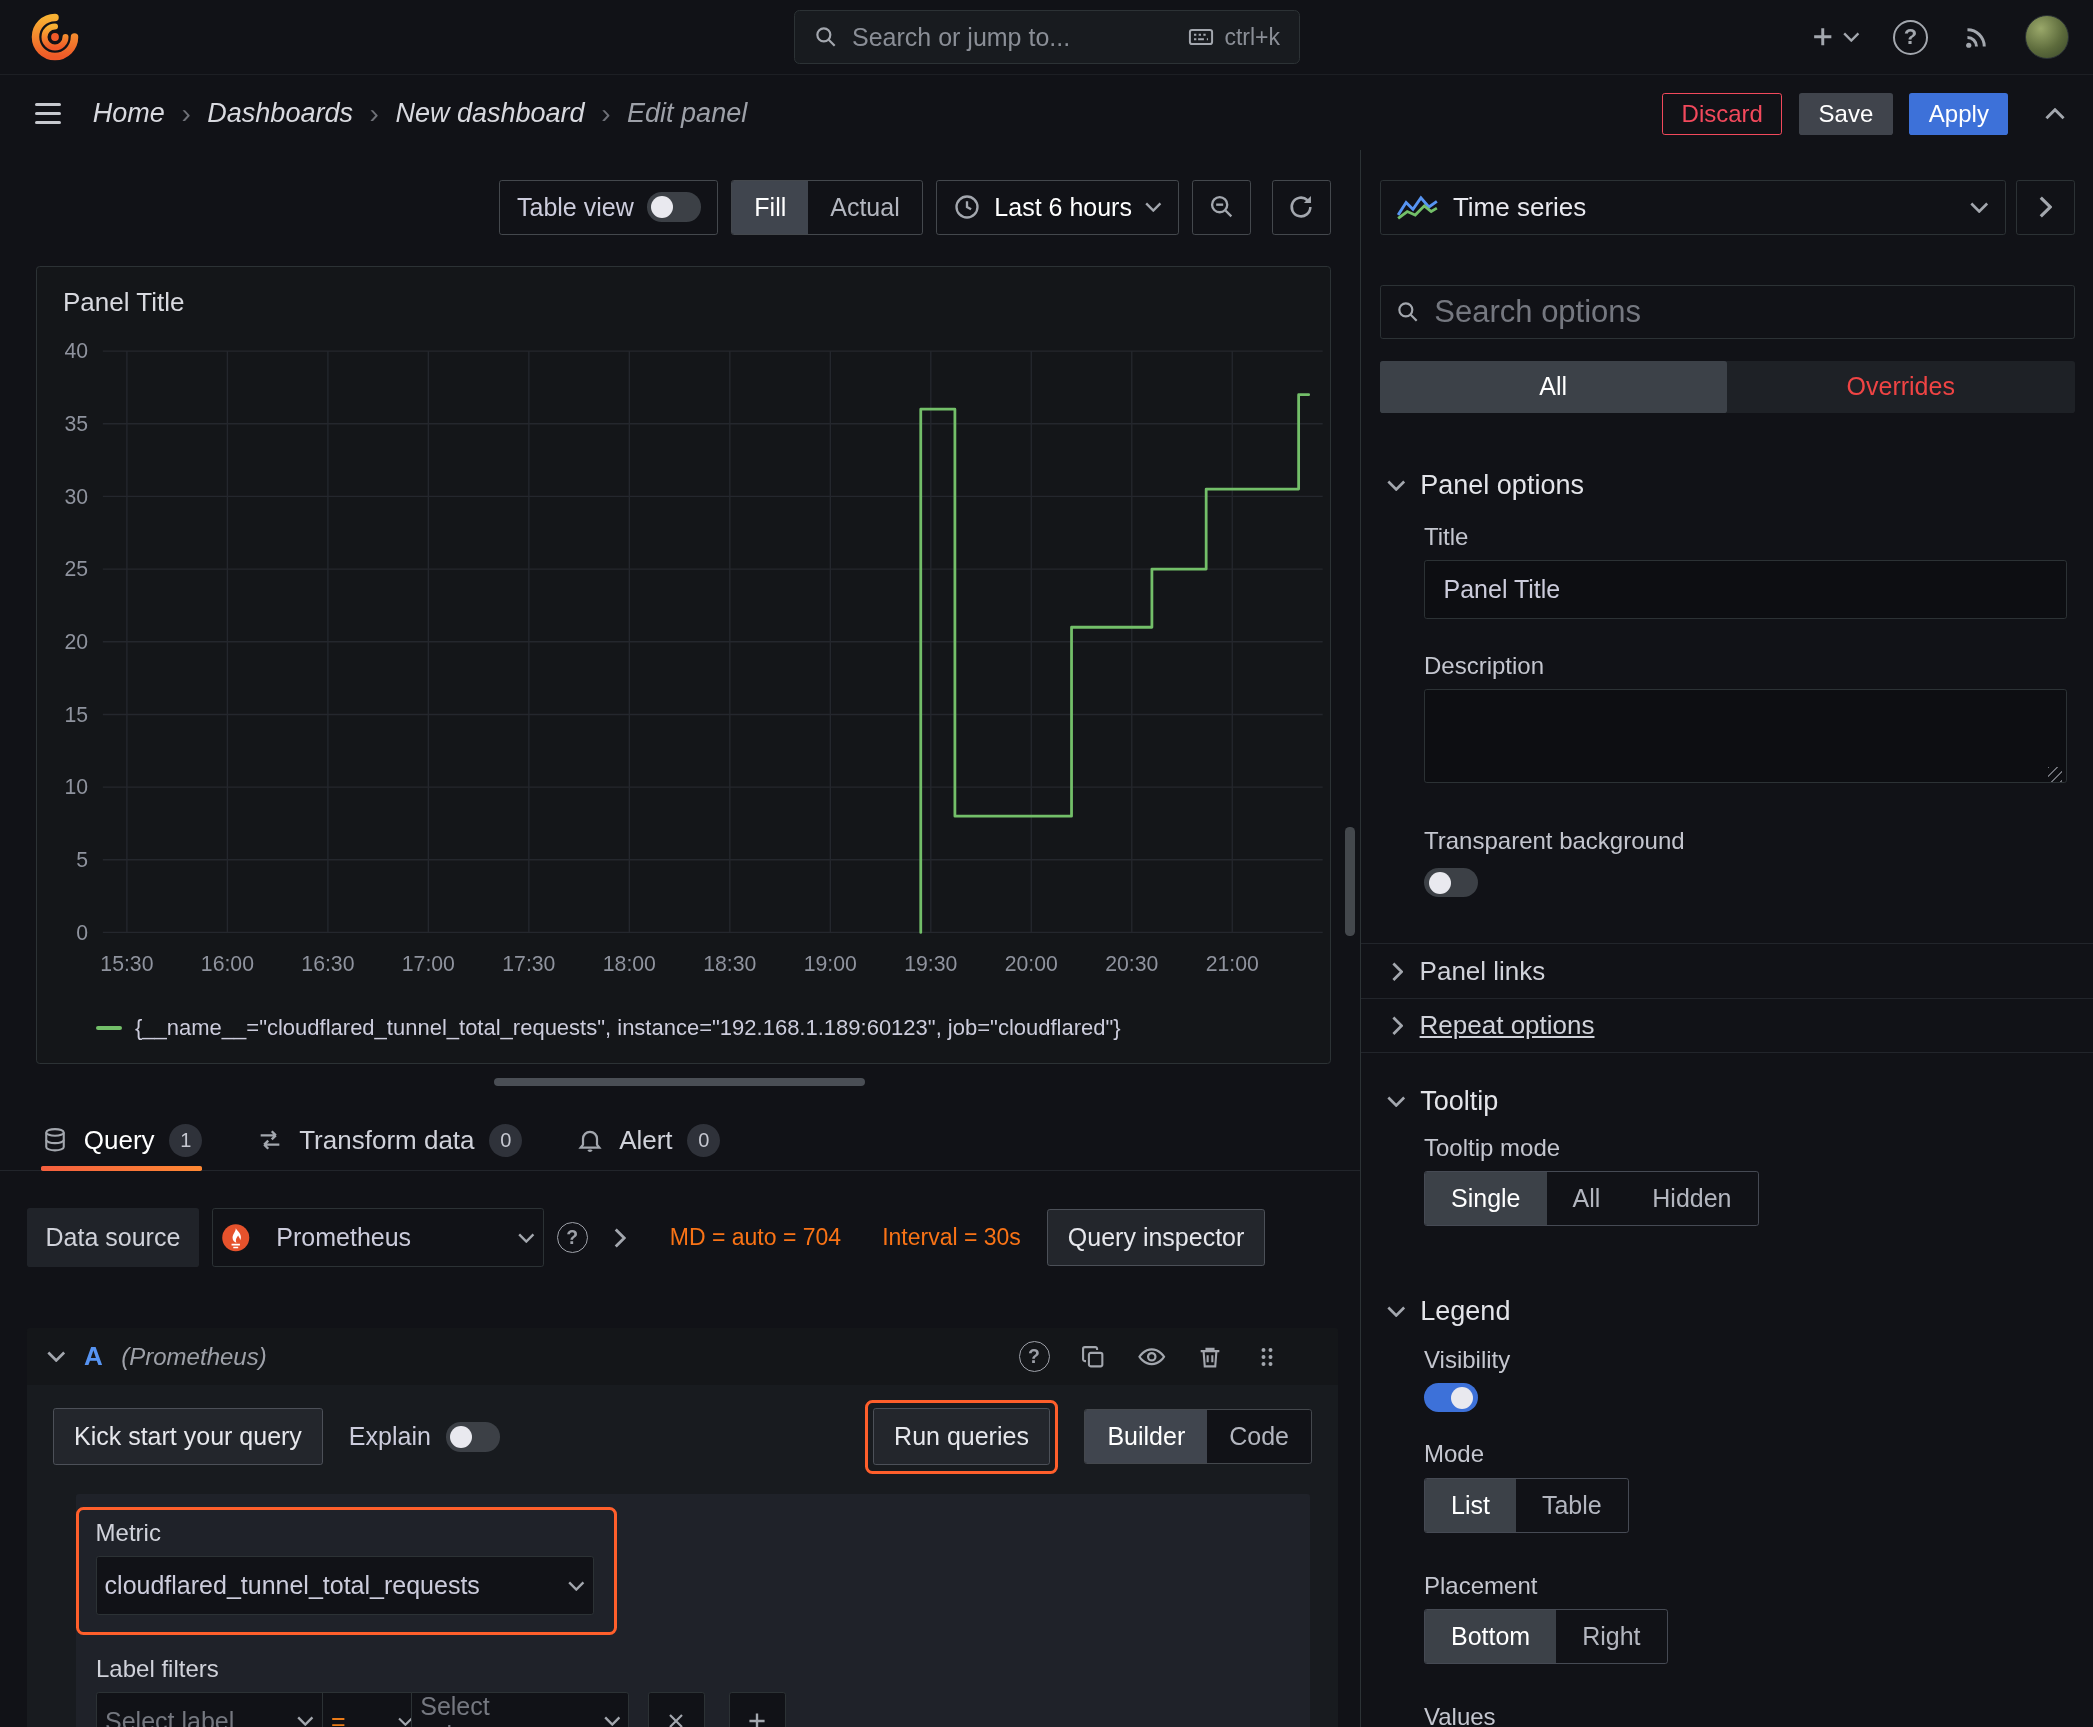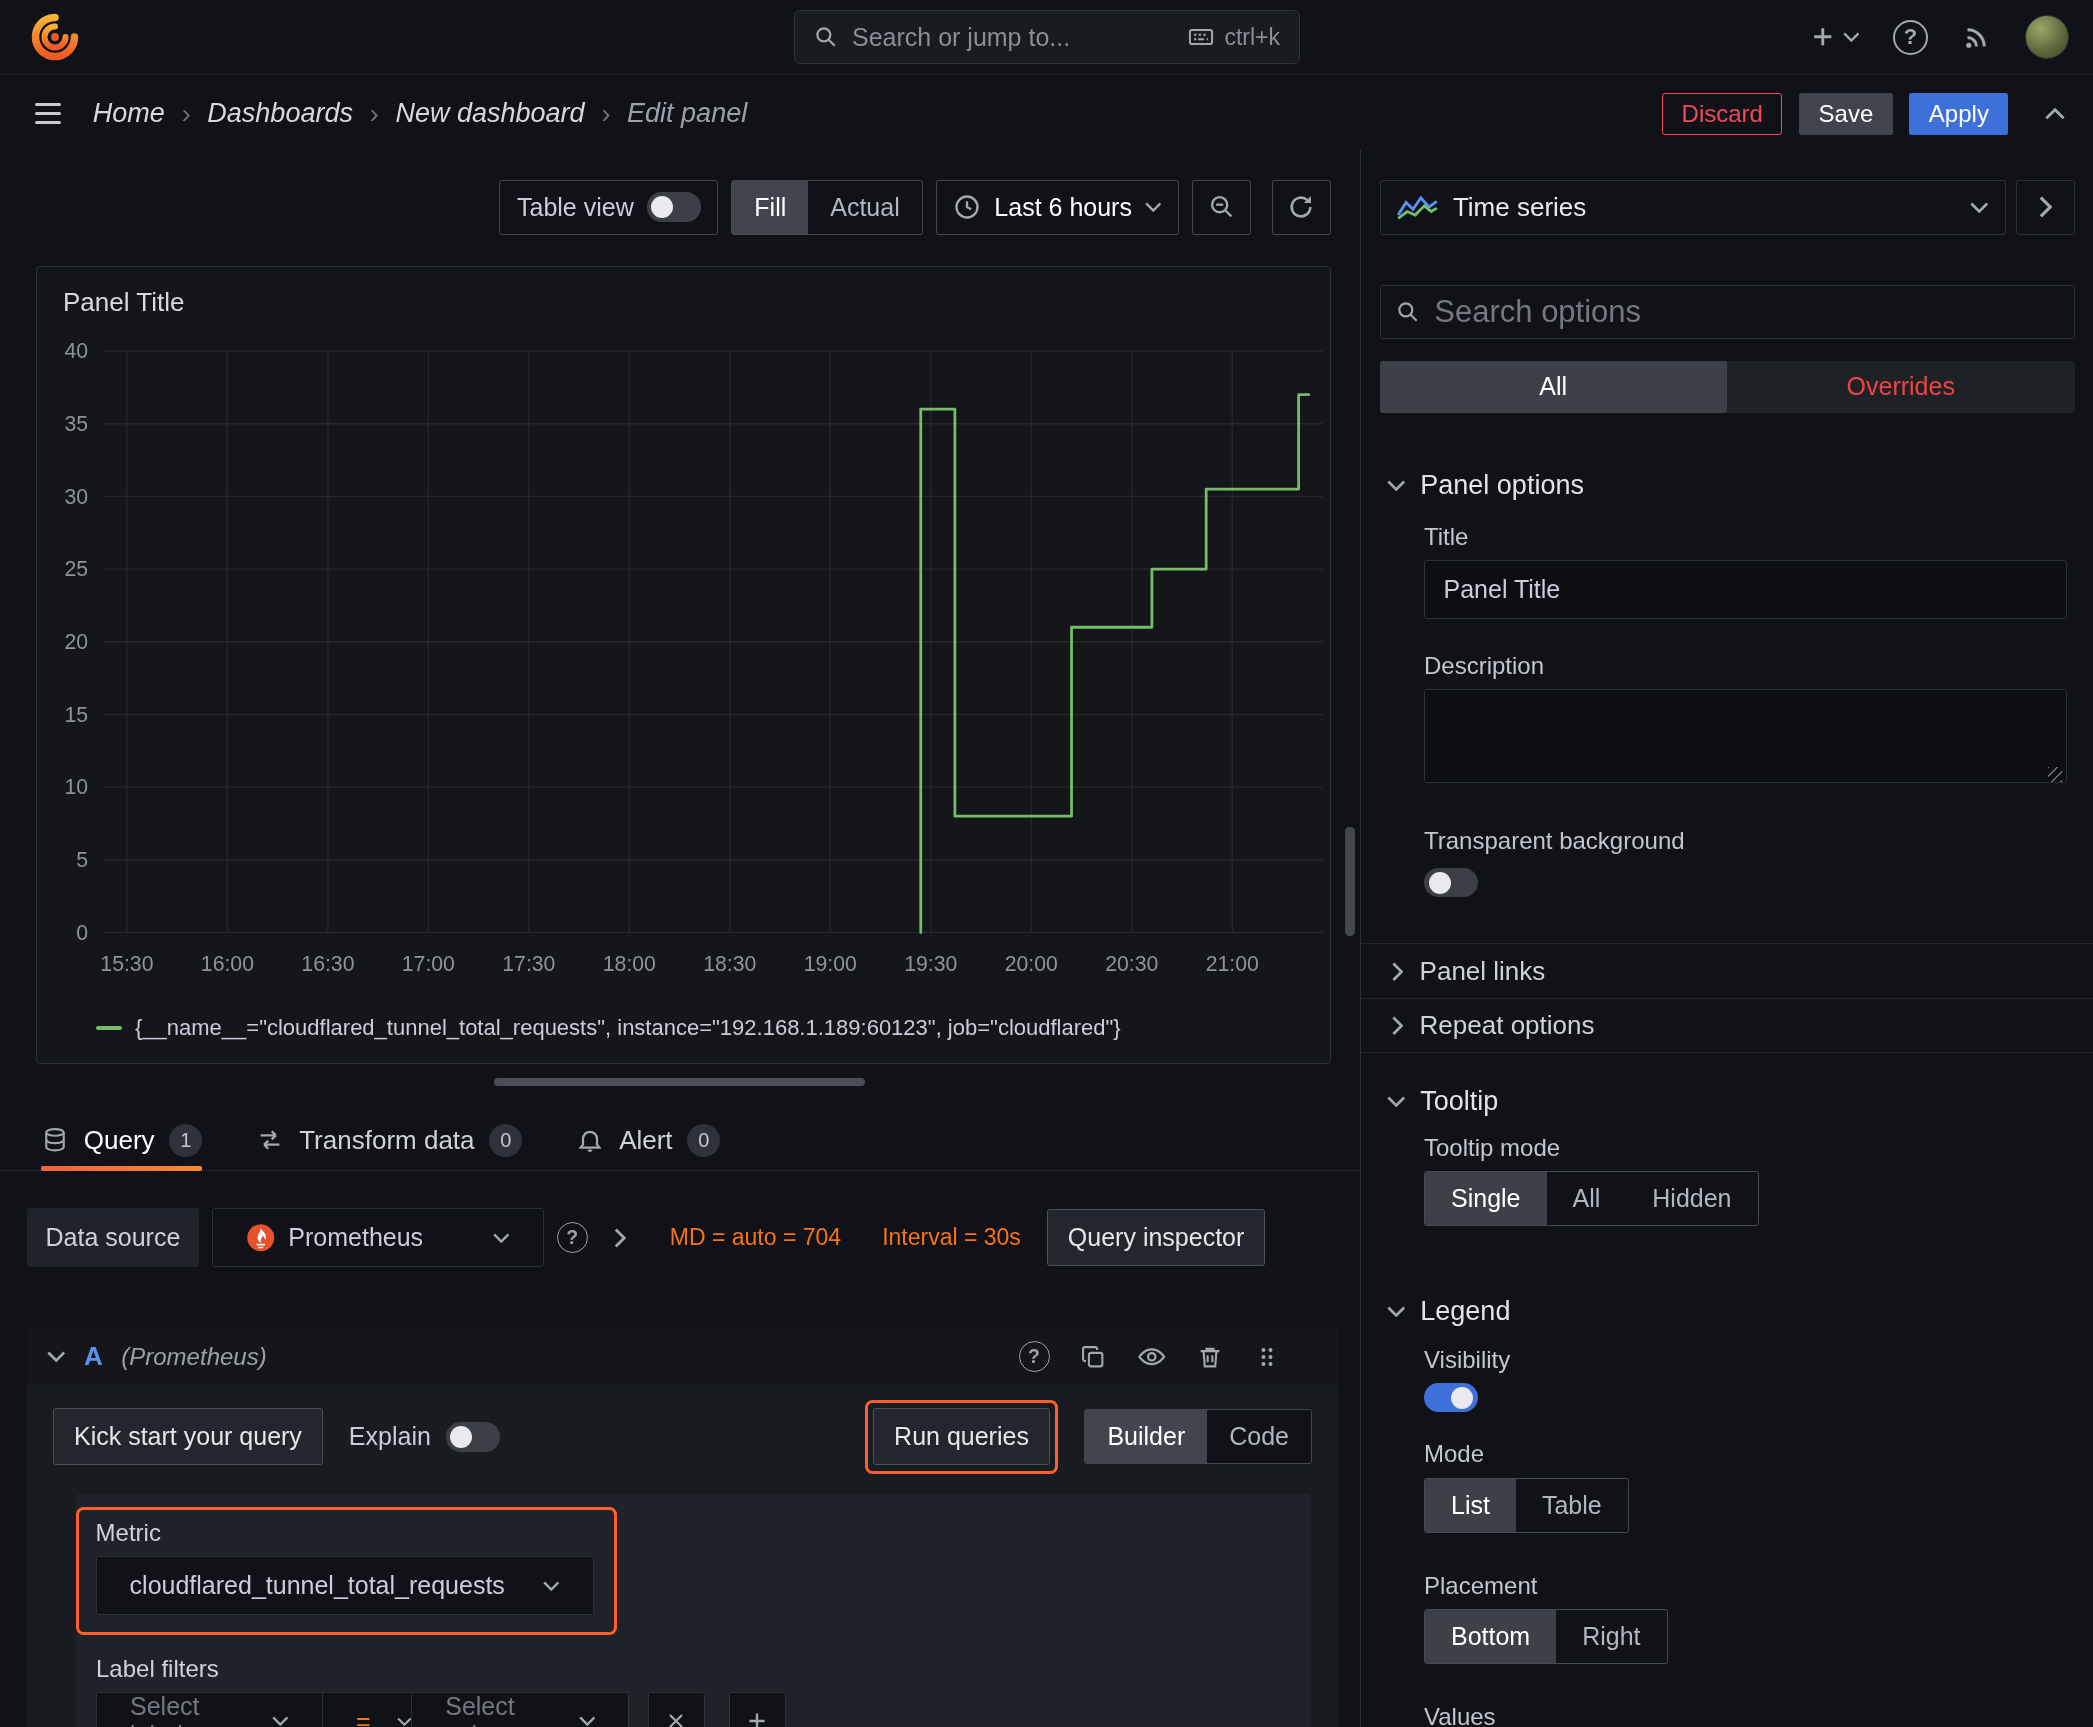--- a/index.html
+++ b/index.html
@@ -118,21 +118,21 @@
   .tab .underline { position: absolute; left: 0; right: 0; bottom: -0.9px; height: 5.5px;
                     background: linear-gradient(90deg, #f55f3e, #ff8833); border-radius: 1.8px; }
   .badge { min-width: 33px; height: 33px; padding: 0 8.3px; border-radius: 16.6px; background: #2f323a;
            color: #c6c8d1; font-size: 20px; display: flex; align-items: center; justify-content: center; }
 
   
   .ds-row { position: absolute; top: 1058px; left: 27px; right: 22px; display: flex; align-items: center; gap: 13px; }
   .ds-label { height: 59px; background: #202329; border-radius: 2.8px; display: flex; align-items: center;
               padding: 0 18.5px; font-size: 25px; color: #d0d2da; }
   .select { height: 59px; background: #111217; border: 0.9px solid #2c3235; border-radius: 2.8px;
-            display: flex; align-items: center; gap: 13px; padding: 0 33px; cursor: pointer; font-size: 25px; }
+            display: flex; align-items: center; gap: 26px; padding: 0 8px; cursor: pointer; font-size: 25px; }
   .ds-select { width: 332px; }
   .select .spacer { flex: 1; }
   .stats { color: #f97316; font-size: 23px; white-space: nowrap; }
   .btn-secondary { height: 57px; padding: 0 20px; background: #23262c; border: 0.9px solid #4c5058;
                    border-radius: 2.8px; color: #e6e7ec; font-size: 25px;
                    display: inline-flex; align-items: center; cursor: pointer; white-space: nowrap; }
 
   
   .query-card { position: absolute; left: 27px; top: 1178px; right: 22px; bottom: 0;
                 background: #181b1f; border-radius: 3.7px 3.7px 0 0; overflow: hidden; }
@@ -187,21 +187,21 @@
                 color: #ccccdc; font: inherit; font-size: 25px; padding: 0 18.5px; outline: none; }
   .side-textarea-wrap { position: relative; }
   .side-textarea { width: 100%; height: 94px; background: #0d0e12; border: 0.9px solid #2c3235; border-radius: 2.8px;
                    color: #ccccdc; font: inherit; font-size: 25px; padding: 11px 18.5px; outline: none; resize: none; }
   .resize-corner { position: absolute; right: 4.6px; bottom: 8.3px; width: 14.8px; height: 14.8px;
                    background: repeating-linear-gradient(315deg, #6e7077 0 1.8px, transparent 1.8px 6.5px); }
   .toggle-row { margin-top: 13px; }
   .collapse-rows { margin-top: 46px; }
   .collapse-row { display: flex; align-items: center; gap: 16.6px; height: 55px; padding-left: 31px;
                   border-top: 0.9px solid #22252b; font-size: 26px; font-weight: 500; color: #d0d2da; cursor: pointer; }
-  .collapse-row:last-child { border-bottom: 0.9px solid #22252b; }
+  .collapse-row:last-child { border-bottom: 0.9px solid #22252b; text-decoration: underline; }
   .radio-group { display: inline-flex; height: 55px; border: 0.9px solid #464a54; border-radius: 2.8px;
                  overflow: hidden; background: #111217; }
   .radio-opt { padding: 0 26px; display: flex; align-items: center; font-size: 25px; color: #b3b6bf; cursor: pointer; }
   .radio-opt.active { background: #3c4148; color: #ffffff; }
 
   .chev { flex: none; }
 </style>
 </head>
 <body>
 

